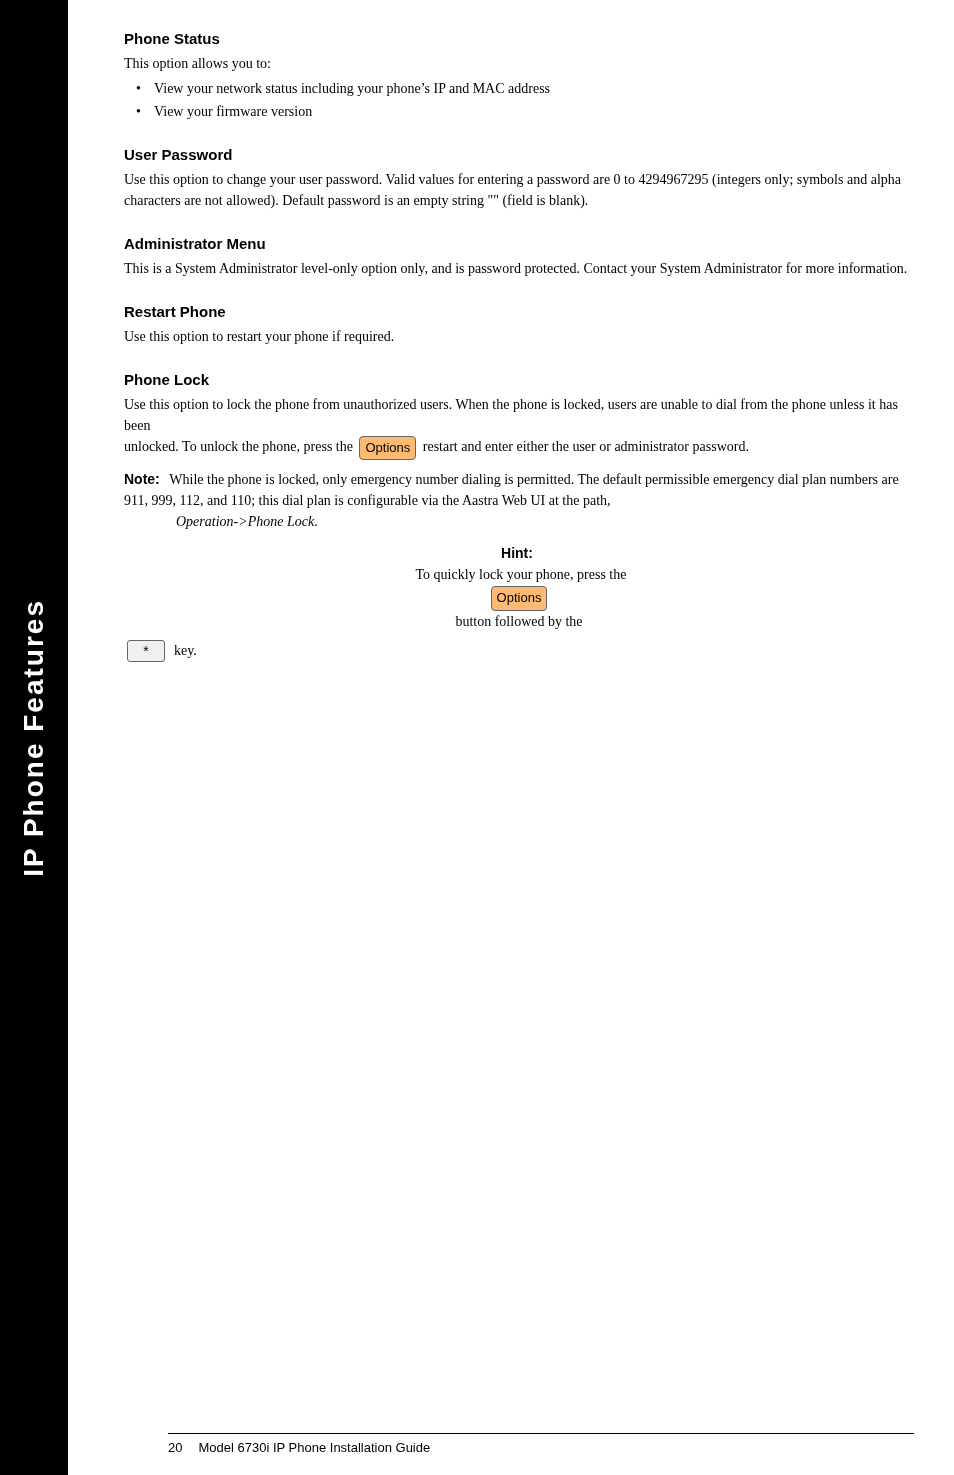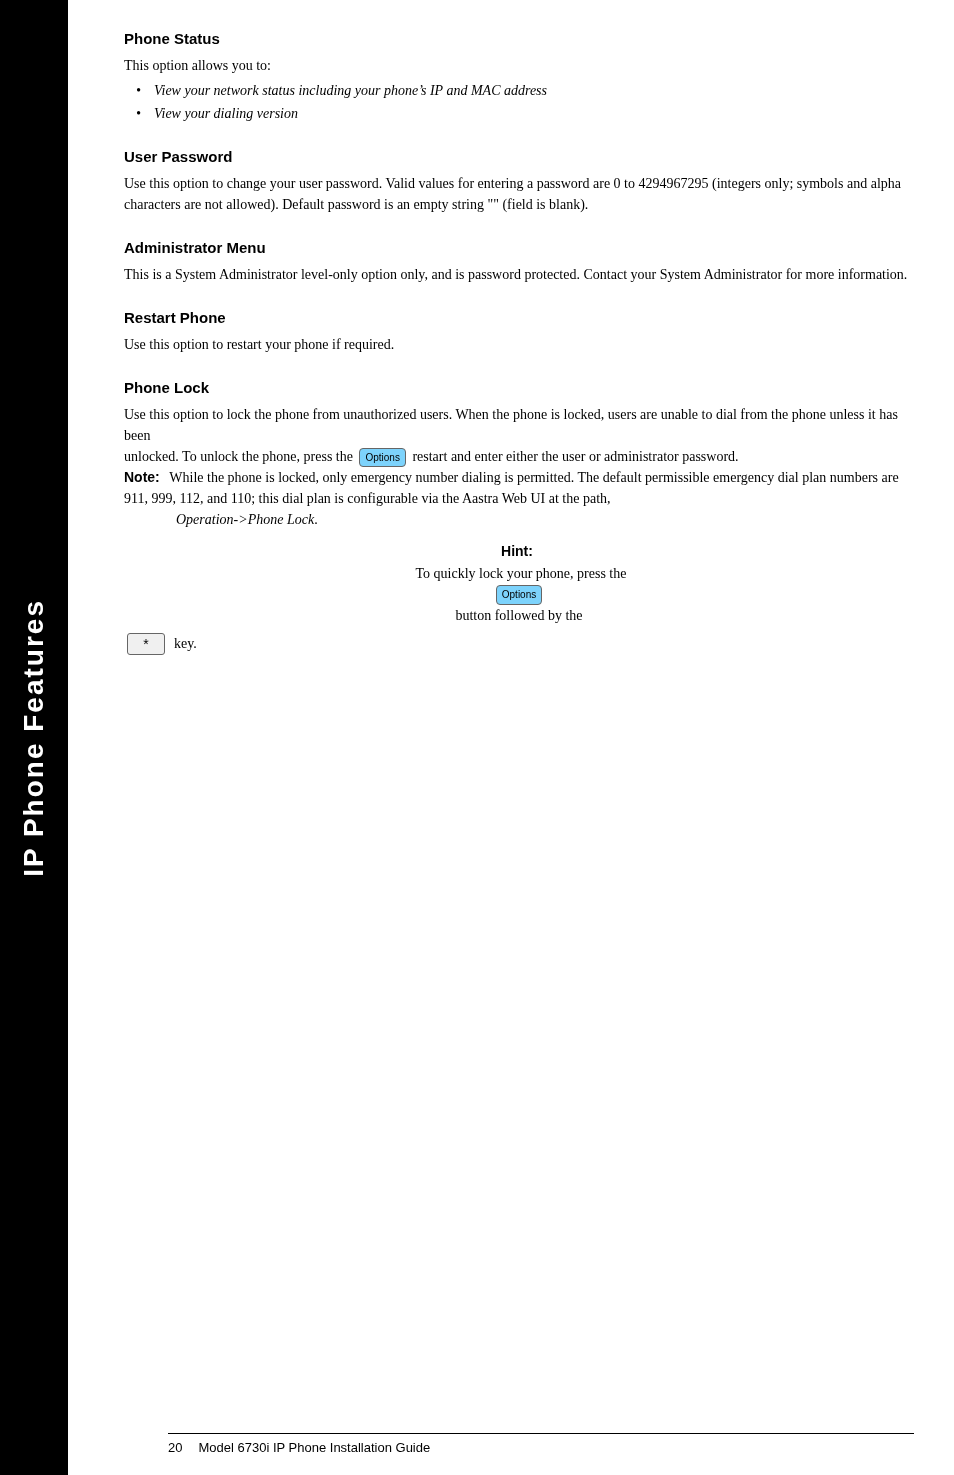--- a/index.html
+++ b/index.html
@@ -60,34 +60,32 @@
     .section-title {
       font-size: 15px;
       font-weight: bold;
       font-family: Arial, sans-serif;
       margin-bottom: 6px;
     }
 
     .section-body {
       font-size: 14px;
       line-height: 1.5;
-      margin-top: 8px;
     }
 
     .bullet-list {
       list-style: none;
       margin: 4px 0 4px 12px;
     }
 
     .bullet-list li {
       position: relative;
       padding-left: 18px;
       margin-bottom: 2px;
       line-height: 1.5;
-      font-style: italic;
     }
 
     .bullet-list li::before {
       content: "•";
       position: absolute;
       left: 0;
       top: 0;
     }
 
     .note-block {
@@ -118,23 +116,23 @@
       margin-right: 4px;
     }
 
     .options-button {
       display: inline-flex;
       align-items: center;
       justify-content: flex-start;
       border: 1px solid #666;
       border-radius: 4px;
       padding: 1px 5px;
-      font-size: 10px;
-      font-family: Arial, sans-serif;
-      background: #7dd3fc;
+      font-size: 13px;
+      font-family: Arial, sans-serif;
+      background: #fdba74;
       vertical-align: middle;
       margin: 0 3px;
       white-space: nowrap;
     }
 
     .star-key {
       display: inline-flex;
       align-items: center;
       justify-content: center;
       border: 1px solid #666;
@@ -178,21 +176,21 @@
   </div>
 
   <div class="main-content">
 
     <div class="section">
       <div class="section-title">Phone Status</div>
       <div class="section-body">
         <span>This option allows you to:</span>
         <ul class="bullet-list">
           <li><span>View your network status including your phone’s IP and MAC address</span></li>
-          <li><span>View your dialing version</span></li>
+          <li><span>View your firmware version</span></li>
         </ul>
       </div>
     </div>
 
     <div class="section">
       <div class="section-title">User Password</div>
       <div class="section-body">Use this option to change your user password. Valid values for entering a password are 0 to 4294967295 (integers only; symbols and alpha characters are not allowed). Default password is an empty string "" (field is blank).</div>
     </div>
 
     <div style="margin-top: 20px;"></div>
@@ -217,21 +215,21 @@
         <p>Use this option to lock the phone from unauthorized users.  When the phone is locked, users are unable to dial from the phone unless it has been</p>
         <p>
           <span>unlocked.  To unlock the phone, press the</span>
           <span class="options-button">
             <span>Options</span>
           </span>
           <span>restart and enter either the user or administrator password.</span>
         </p>
       </div>
 
-      <div class="note-block" style="margin-top:0;">
+      <div class="note-block" style="margin-top:9px;">
         <span class="note-label">Note:</span>
         <span class="note-text" style="display:inline; margin-left:6px;">
           <span>While the phone is locked, only emergency number dialing is permitted.  The default permissible emergency dial plan numbers are 911, 999, 112, and 110; this dial plan is configurable via the Aastra Web UI at the path,</span>
           <br>
           <span style="margin-left:52px;">
             <span class="italic">Operation-&gt;Phone Lock</span>.
           </span>
         </span>
       </div>
 

